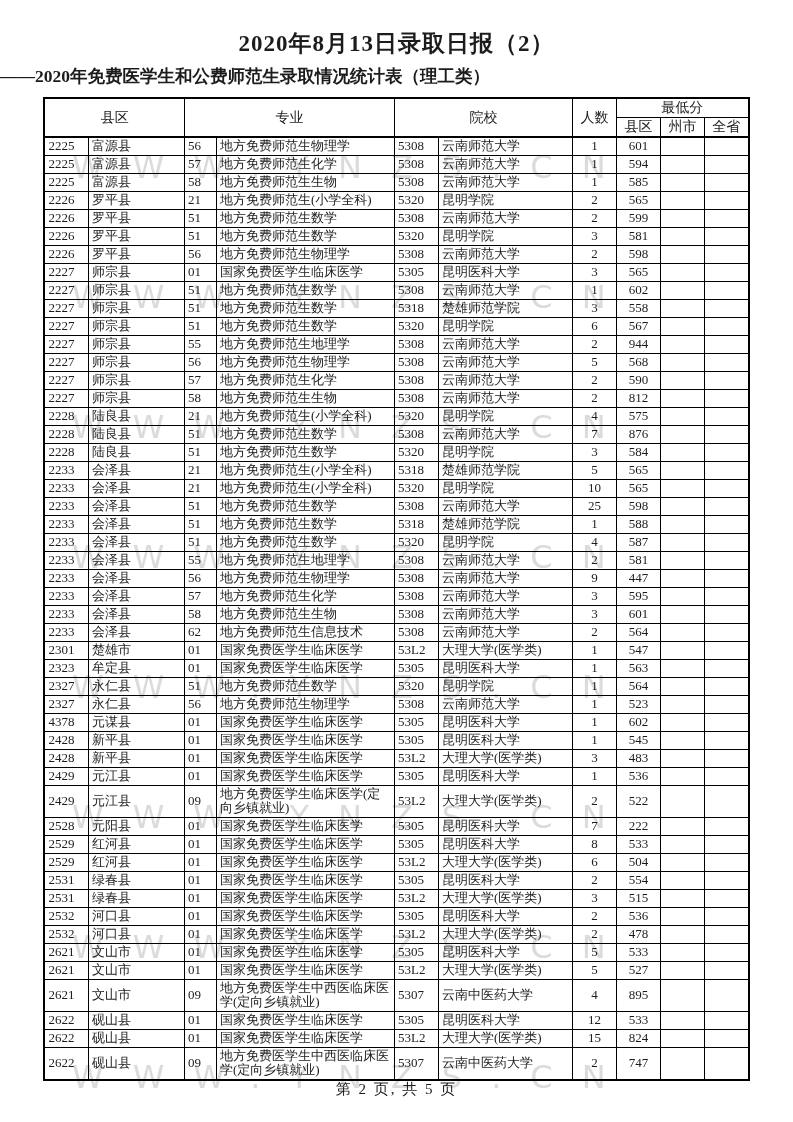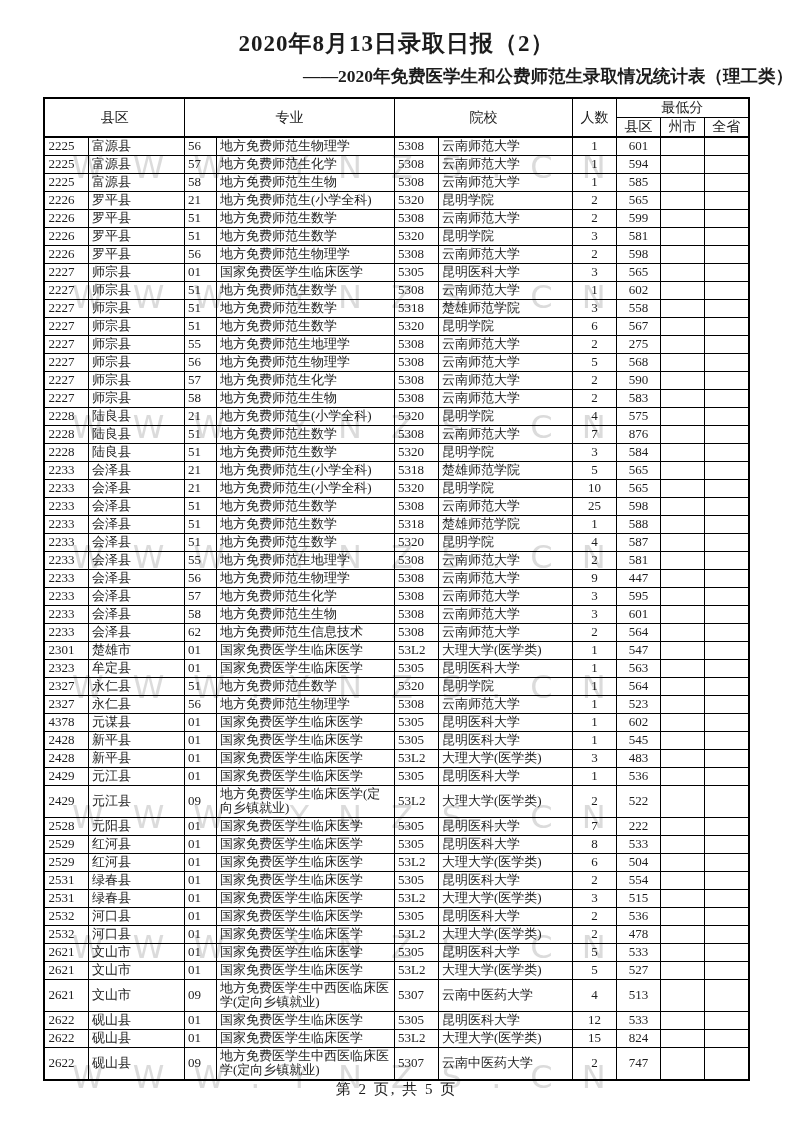--- a/index.html
+++ b/index.html
@@ -33,21 +33,21 @@
   #content { position: relative; z-index: 1; }
   #doc-title {
     padding-top: 28px;
     text-align: center;
     font-size: 23px;
     font-weight: bold;
     letter-spacing: 1px;
   }
   #doc-subtitle {
     margin-top: 5px;
-    text-align: right;
+    text-align: left;
     font-size: 17.5px;
     font-weight: bold;
   }
   table {
     margin: 9px auto 0 auto;
     border-collapse: collapse;
     table-layout: fixed;
     width: 704px;
     border: 2.5px solid #000;
   }
@@ -264,21 +264,21 @@
             <td class="c9"></td>
           </tr>
           <tr>
             <td class="c0">2227</td>
             <td class="c1">师宗县</td>
             <td class="c2">55</td>
             <td class="c3">地方免费师范生地理学</td>
             <td class="c4">5308</td>
             <td class="c5">云南师范大学</td>
             <td class="c6">2</td>
-            <td class="c7">275</td>
+            <td class="c7">944</td>
             <td class="c8"></td>
             <td class="c9"></td>
           </tr>
           <tr>
             <td class="c0">2227</td>
             <td class="c1">师宗县</td>
             <td class="c2">56</td>
             <td class="c3">地方免费师范生物理学</td>
             <td class="c4">5308</td>
             <td class="c5">云南师范大学</td>
@@ -300,21 +300,21 @@
             <td class="c9"></td>
           </tr>
           <tr>
             <td class="c0">2227</td>
             <td class="c1">师宗县</td>
             <td class="c2">58</td>
             <td class="c3">地方免费师范生生物</td>
             <td class="c4">5308</td>
             <td class="c5">云南师范大学</td>
             <td class="c6">2</td>
-            <td class="c7">583</td>
+            <td class="c7">812</td>
             <td class="c8"></td>
             <td class="c9"></td>
           </tr>
           <tr>
             <td class="c0">2228</td>
             <td class="c1">陆良县</td>
             <td class="c2">21</td>
             <td class="c3">地方免费师范生(小学全科)</td>
             <td class="c4">5320</td>
             <td class="c5">昆明学院</td>
@@ -684,21 +684,21 @@
             <td class="c9"></td>
           </tr>
           <tr>
             <td class="c0">2621</td>
             <td class="c1">文山市</td>
             <td class="c2">09</td>
             <td class="c3">地方免费医学生中西医临床医学(定向乡镇就业)</td>
             <td class="c4">5307</td>
             <td class="c5">云南中医药大学</td>
             <td class="c6">4</td>
-            <td class="c7">513</td>
+            <td class="c7">895</td>
             <td class="c8"></td>
             <td class="c9"></td>
           </tr>
           <tr>
             <td class="c0">2622</td>
             <td class="c1">砚山县</td>
             <td class="c2">01</td>
             <td class="c3">国家免费医学生临床医学</td>
             <td class="c4">5305</td>
             <td class="c5">昆明医科大学</td>

